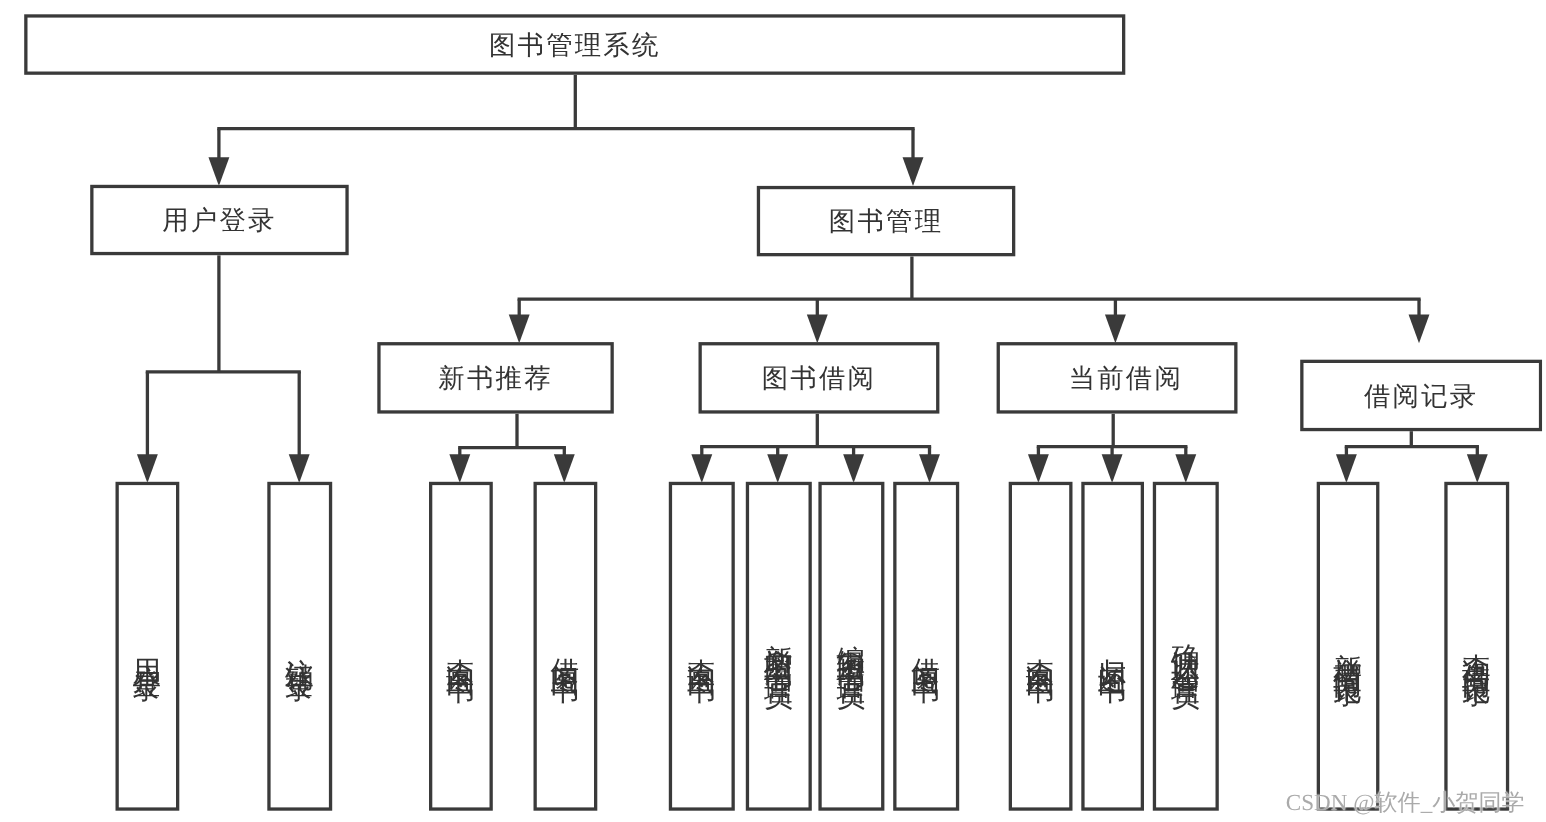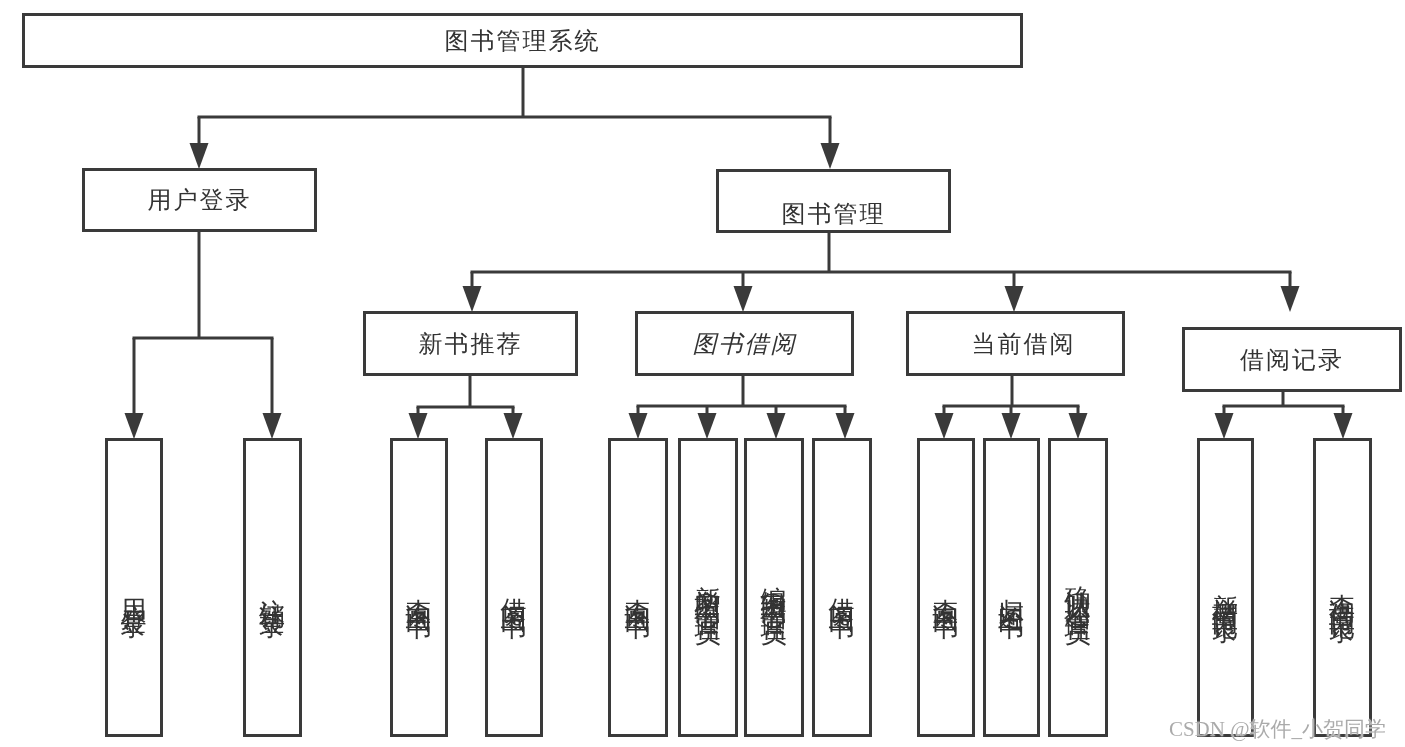--- a/index.html
+++ b/index.html
@@ -143,28 +143,28 @@
     </g>
   </svg>
 
   <div class="node hbox" style="left:22px; top:13px; width:1001px; height:55px;">
     <span>图书管理系统</span>
   </div>
 
   <div class="node hbox" style="left:82px; top:168px; width:235px; height:64px;">
     <span>用户登录</span>
   </div>
-  <div class="node hbox" style="left:716px; top:169px; width:235px; height:64px;align-items:flex-end;">
+  <div class="node hbox" style="left:688px; top:169px; width:235px; height:64px;">
     <span>图书管理</span>
   </div>
 
-  <div class="node hbox" style="left:363px; top:311px; width:215px; height:65px;">
+  <div class="node hbox" style="left:343px; top:311px; width:215px; height:65px;">
     <span>新书推荐</span>
   </div>
-  <div class="node hbox" style="left:635px; top:311px; width:219px; height:65px;font-style:italic;">
+  <div class="node hbox" style="left:635px; top:311px; width:219px; height:65px;">
     <span>图书借阅</span>
   </div>
   <div class="node hbox" style="left:906px; top:311px; width:219px; height:65px;padding-left:16px;">
     <span>当前借阅</span>
   </div>
   <div class="node hbox" style="left:1182px; top:327px; width:220px; height:65px;">
     <span>借阅记录</span>
   </div>
 
   <div class="node vbox" style="left:105px; top:438px; width:58px; height:299px;">

